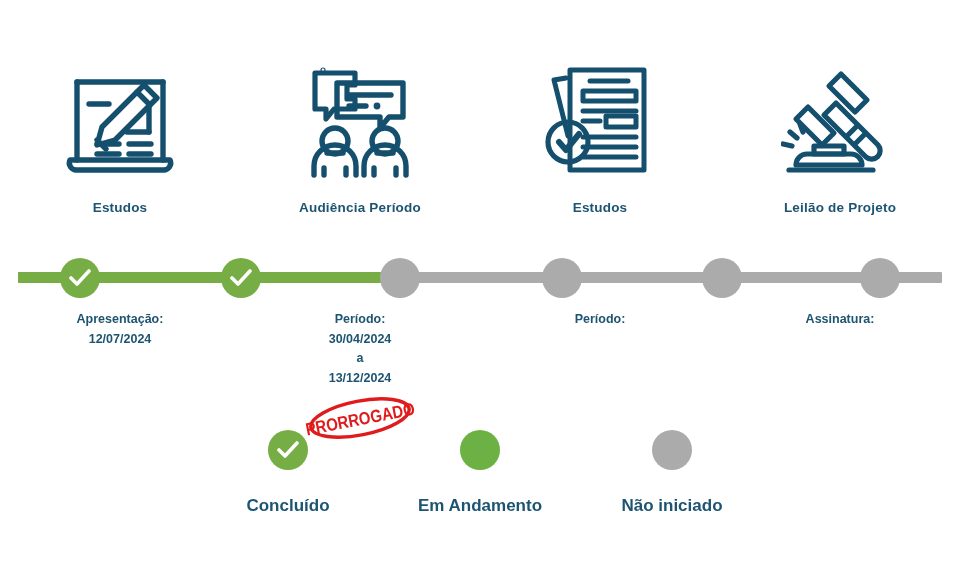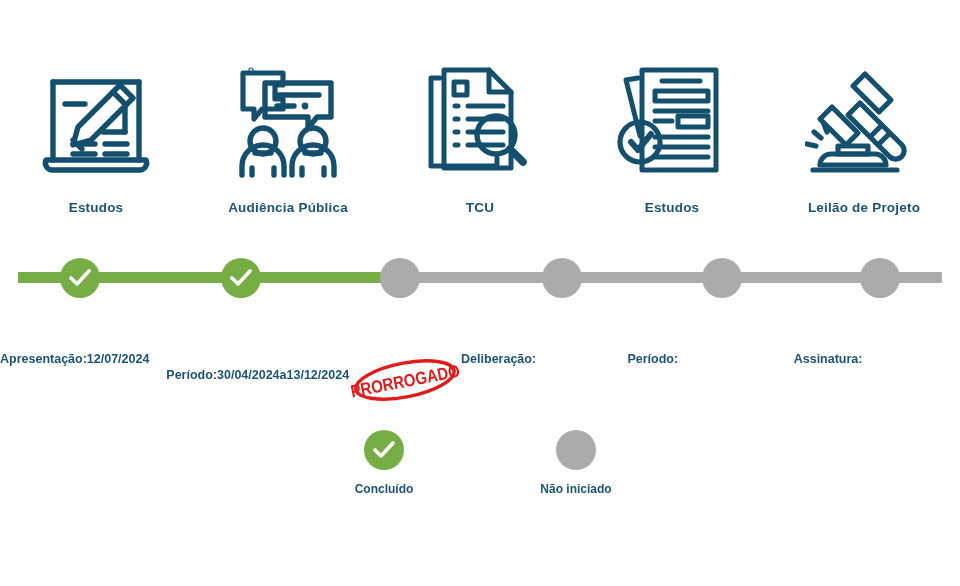--- a/index.html
+++ b/index.html
@@ -105,24 +105,23 @@
     position: absolute;
     left: 0;
     top: 310px;
     width: 960px;
     display: flex;
     align-items: flex-start;
   }
   .caption-col {
     flex: 1 1 0;
     display: flex;
-    flex-direction: row;
+    flex-direction: column;
     align-items: center;
     position: relative;
-    margin-top: 40px;
   }
   .caption-line {
     font-size: 12.5px;
     font-weight: bold;
     line-height: 19.5px;
     color: #1d5471;
     text-align: center;
     white-space: nowrap;
   }
 
@@ -156,22 +155,22 @@
     height: 40px;
     border-radius: 50%;
     display: flex;
     align-items: center;
     justify-content: center;
   }
   .legend-dot.done     { background: #76ad44; }
   .legend-dot.ongoing  { background: #6cb144; }
   .legend-dot.notstart { background: #ababab; }
   .legend-label {
-    margin-top: 12px;
-    font-size: 12px;
+    margin-top: 26px;
+    font-size: 17px;
     font-weight: bold;
     color: #1d5471;
     white-space: nowrap;
   }
 </style>
 </head>
 <body>
 
 <div id="timeline-board">
 
@@ -213,44 +212,23 @@
           <path d="M26 88 h16"></path>
           <path d="M23 110 v-7"></path>
           <path d="M45 110 v-7"></path>
           <circle cx="84" cy="76" r="13"></circle>
           <path d="M63 110 v-9 a21 21 0 0 1 42 0 v9"></path>
           <path d="M76 88 h16"></path>
           <path d="M73 110 v-7"></path>
           <path d="M95 110 v-7"></path>
         </svg>
       </div>
-      <div class="stage-title">Audiência Pública</div>
-    </div>
-
-    <div class="stage-col">
-      <div class="stage-icon">
-        <svg width="116" height="112" viewBox="0 0 116 112" fill="none" stroke="#154f6e" stroke-width="5" stroke-linecap="round" stroke-linejoin="round">
-          <path d="M18 12 h-9 v88 h66 v-8"></path>
-          <path d="M22 4 h45 l22 22 v76 H22 z"></path>
-          <path d="M67 4 v22 h22"></path>
-          <rect x="32" y="16" width="13" height="13"></rect>
-          <path d="M33 40 h3"></path>
-            <path d="M46 40 h35"></path>
-          <path d="M33 53 h3"></path>
-            <path d="M46 53 h35"></path>
-          <path d="M33 66 h3"></path>
-            <path d="M46 66 h35"></path>
-          <path d="M33 79 h3"></path>
-            <path d="M46 79 h35"></path>
-          <circle cx="74" cy="69" r="19" stroke-width="5.4"></circle>
-          <path d="M88 83 l13 13" stroke-width="7.6"></path>
-        </svg>
-      </div>
-      <div class="stage-title">TCU</div>
-    </div>
+      <div class="stage-title">Audiência Período</div>
+    </div>
+
 
     <div class="stage-col">
       <div class="stage-icon">
         <svg width="116" height="112" viewBox="0 0 116 112" fill="none" stroke="#154f6e" stroke-width="5" stroke-linecap="round" stroke-linejoin="round">
           <path d="M24 12 L12 14 l14 56"></path>
           <path d="M28 4 h74 v100 H28 z"></path>
           <path d="M48 15 h38"></path>
           <rect x="41" y="25" width="53" height="10"></rect>
           <path d="M41 45 h53"></path>
           <path d="M41 55 h17"></path>
@@ -322,23 +300,20 @@
       <div class="stamp">
         <svg width="112" height="44" viewBox="0 0 112 44">
           <g transform="rotate(-11 56 22)">
             <ellipse cx="56" cy="22" rx="50" ry="17" fill="none" stroke="#e01b1b" stroke-width="3.4"></ellipse>
             <text x="56" y="28" text-anchor="middle" font-family="'Liberation Sans','DejaVu Sans',sans-serif" font-size="15" font-weight="bold" fill="#e01b1b" transform="scale(1,1.18)" style="transform-origin:56px 22px">PRORROGADO</text>
           </g>
         </svg>
       </div>
     </div>
 
-    <div class="caption-col">
-      <div class="caption-line">Deliberação:</div>
-    </div>
 
 
     <div class="caption-col">
       <div class="caption-line">Período:</div>
     </div>
 
     <div class="caption-col">
       <div class="caption-line">Assinatura:</div>
     </div>
 
@@ -348,20 +323,24 @@
 
     <div class="legend-item">
       <div class="legend-dot done">
         <svg width="22" height="18" viewBox="0 0 22 18" fill="none" stroke="#ffffff" stroke-width="3.6" stroke-linecap="round" stroke-linejoin="round">
           <path d="M2 9 l6 6 12 -13"></path>
         </svg>
       </div>
       <div class="legend-label">Concluído</div>
     </div>
 
+    <div class="legend-item">
+      <div class="legend-dot ongoing"></div>
+      <div class="legend-label">Em Andamento</div>
+    </div>
 
     <div class="legend-item">
       <div class="legend-dot notstart"></div>
       <div class="legend-label">Não iniciado</div>
     </div>
 
   </div>
 
 </div>
 

